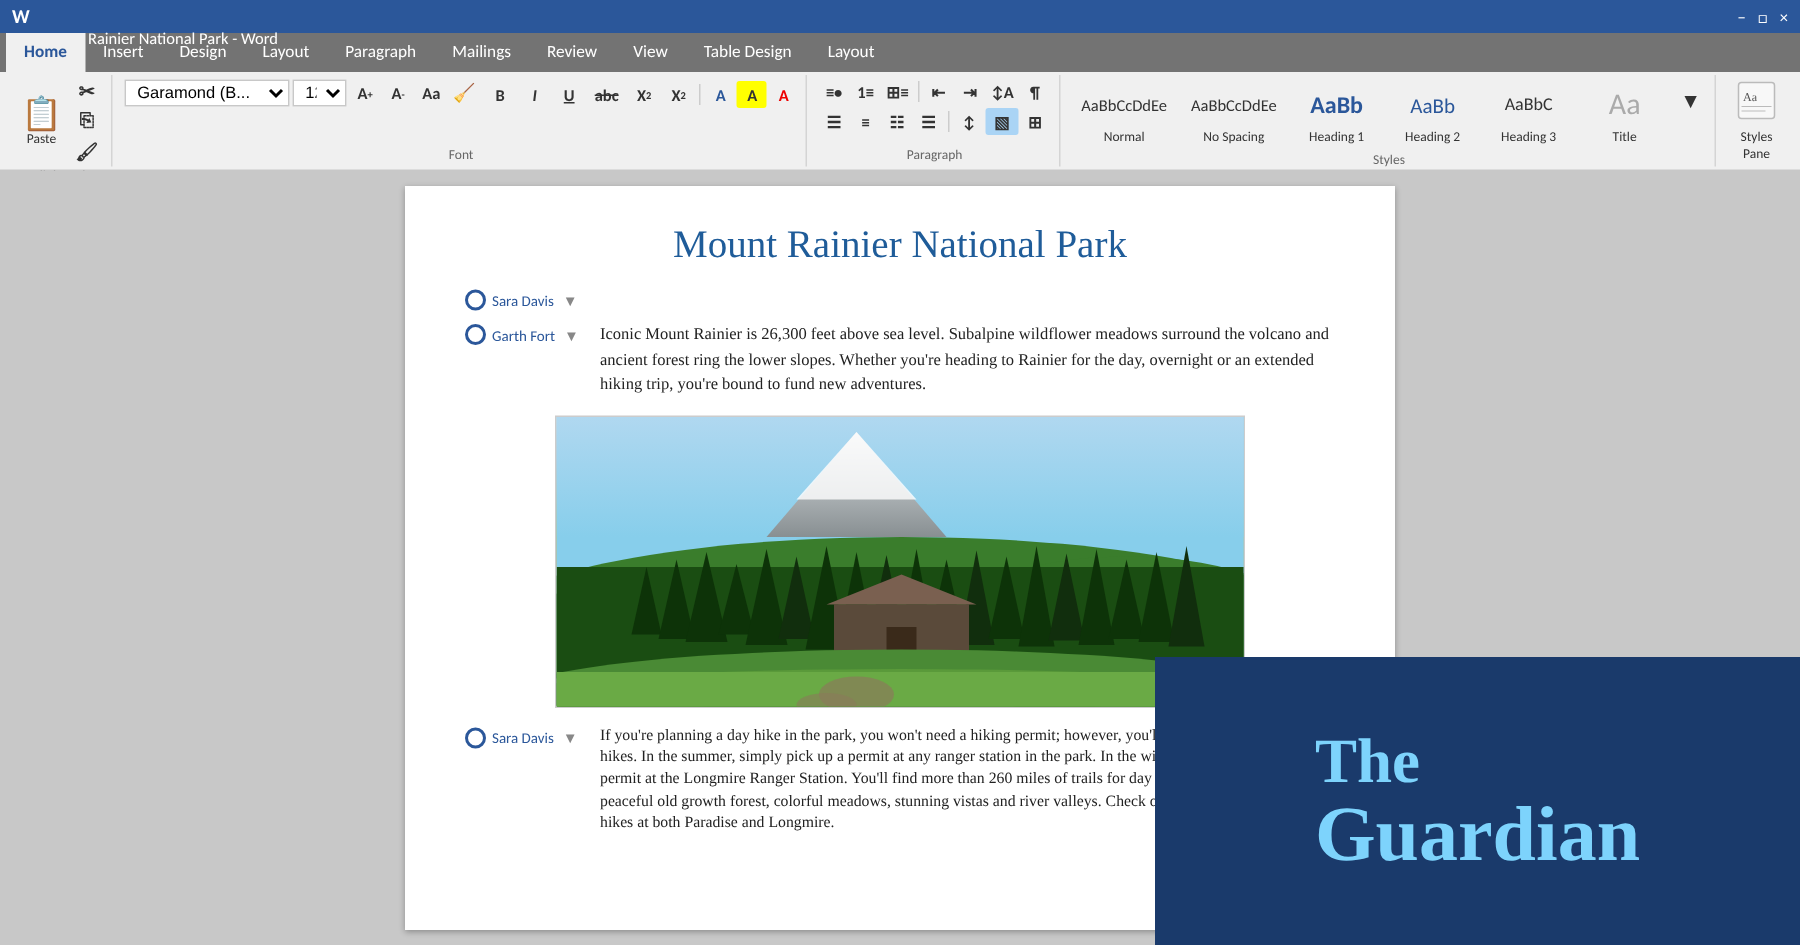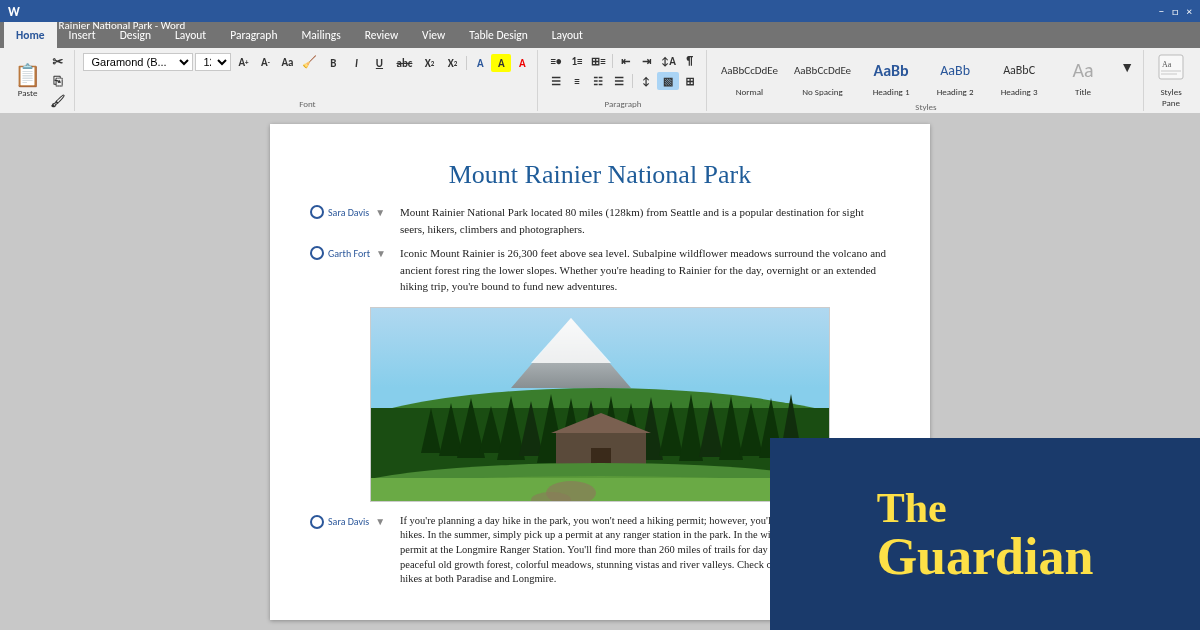--- a/index.html
+++ b/index.html
@@ -161,21 +161,21 @@
       padding: 10px 0;
       position: relative;
     }
 
     .document-page {
       background: white;
       width: 660px;
       height: 100%;
       overflow: hidden;
       box-shadow: 0 1px 4px rgba(0,0,0,0.3);
-      padding: 36px 40px;
+      padding: 24px 40px;
       position: relative;
     }
 
     .doc-title {
       text-align: center;
       color: #1f5c99;
       font-size: 26px;
       font-family: Garamond, Georgia, serif;
       font-weight: normal;
       margin-bottom: 14px;
@@ -256,21 +256,21 @@
       bottom: 0;
       width: 430px;
       height: 192px;
       background: #1a3a6b;
       display: flex;
       align-items: center;
       justify-content: center;
       z-index: 10;
     }
     .guardian-text {
-      color: #fde047;
+      color: #7dd3fc;
       font-family: Georgia, serif;
     }
     .guardian-the {
       font-size: 42px;
       font-weight: bold;
       display: block;
       line-height: 1.1;
     }
     .guardian-guardian {
       font-size: 52px;
@@ -445,21 +445,20 @@
   <div class="document-page">
 
     <h1 class="doc-title">Mount Rainier National Park</h1>
 
     <div class="comment-row">
       <div class="comment-user">
         <span class="comment-bubble"></span>
         <span class="comment-name">Sara Davis</span>
         <span class="comment-arrow">▼</span>
       </div>
-      <p class="doc-text">Mount Rainier National Park located 80 miles (128km) from Seattle and is a popular destination for sight seers, hikers, climbers and photographers.</p>
     </div>
 
     <div class="comment-row">
       <div class="comment-user">
         <span class="comment-bubble"></span>
         <span class="comment-name">Garth Fort</span>
         <span class="comment-arrow">▼</span>
       </div>
       <p class="doc-text">Iconic Mount Rainier is 26,300 feet above sea level. Subalpine wildflower meadows surround the volcano and ancient forest ring the lower slopes. Whether you're heading to Rainier for the day, overnight or an extended hiking trip, you're bound to fund new adventures.</p>
     </div>

